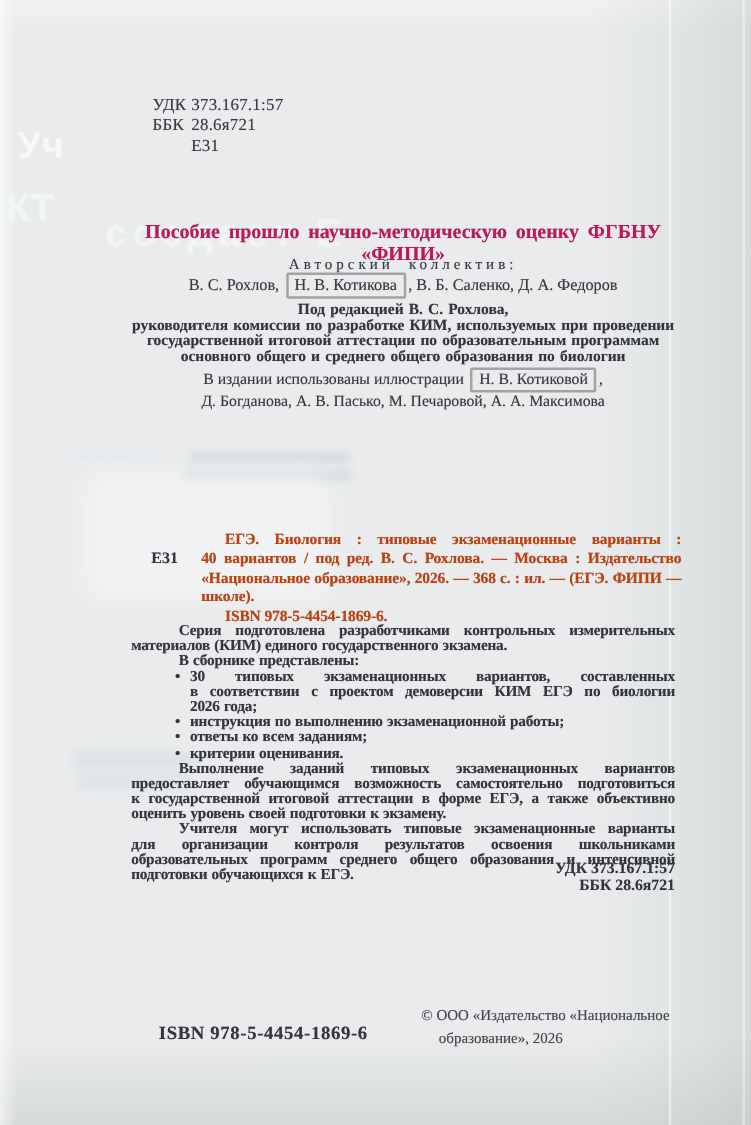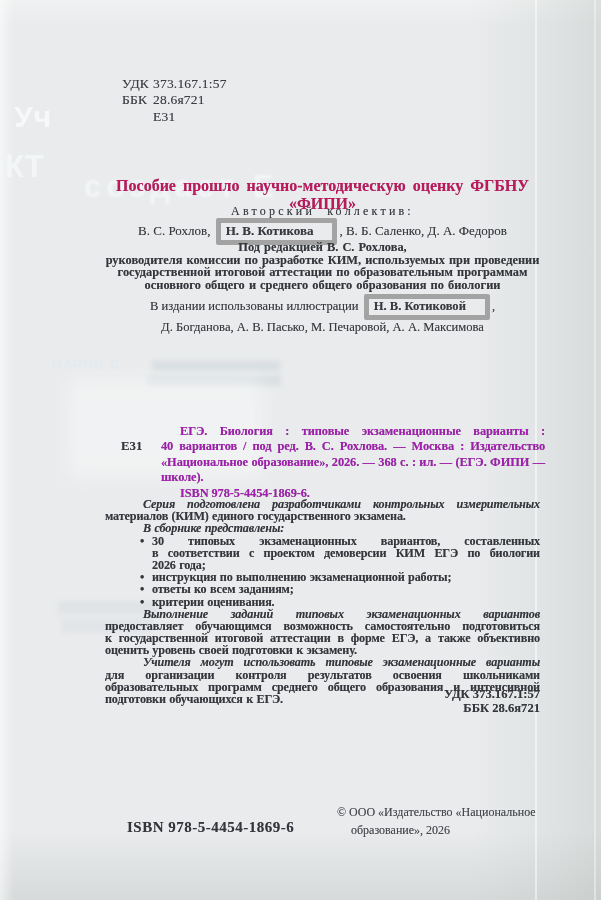--- a/index.html
+++ b/index.html
@@ -45,32 +45,32 @@
   .ln{min-height:1em;}
   .j{text-align:justify;text-align-last:justify;}
 
   
   .codes-top{left:122px;top:76px;font-size:13.5px;line-height:16.3px;letter-spacing:.2px;color:#3c3e44;}
   .codes-top .lbl{display:inline-block;width:31px;}
 
   .approval{top:177px;font-size:16px;font-weight:bold;word-spacing:3px;color:#be185d;}
   .authors-head{top:204px;font-size:12px;letter-spacing:3.2px;word-spacing:6px;}
   .authors-line{top:218px;font-size:13px;}
-  .boxed{display:inline-block;border:5px solid #a3a3a3;border-radius:2px;padding:0 19px 1px 5px;margin:0 2px;font-weight:bold;}
+  .boxed{display:inline-block;border:2px solid #a3a3a3;border-radius:2px;padding:0 5px 1px 5px;margin:0 2px;}
   .editors{top:241px;font-size:12.4px;font-weight:bold;line-height:12.7px;word-spacing:1px;color:#34363c;}
   .illustr{top:294px;font-size:12.6px;line-height:15px;}
 
   
-  .catalog{left:161px;top:424px;width:384px;font-size:12.4px;font-weight:bold;line-height:15.4px;letter-spacing:-.1px;color:#a21caf;}
+  .catalog{left:161px;top:424px;width:384px;font-size:12.4px;font-weight:bold;line-height:15.4px;letter-spacing:-.1px;color:#c2410c;}
   .catalog .ind{padding-left:19px;}
   .cat-sign{left:121px;top:439px;font-size:12.8px;font-weight:bold;color:#34363c;}
 
   
   .annotation{left:105px;top:499px;width:435px;font-size:12.2px;font-weight:bold;line-height:11.75px;letter-spacing:-.15px;word-spacing:.5px;color:#34363c;}
-  .annotation .ind{padding-left:38px;font-style:italic;}
+  .annotation .ind{padding-left:38px;}
   .bullet{position:relative;padding-left:47px;}
   .bullet .dot{position:absolute;left:35px;top:0;}
 
   .codes-bottom{left:340px;top:688px;width:200px;text-align:right;font-size:12.6px;font-weight:bold;line-height:13.8px;color:#34363c;}
 
   .footer-isbn{left:127px;top:819px;font-size:15px;font-weight:bold;letter-spacing:.5px;color:#34363c;}
   .footer-copy{left:337px;top:804px;width:220px;font-size:12px;line-height:17.8px;color:#46484e;font-family:Liberation Serif, serif;}
   .footer-copy .cont{margin-left:14px;}
 </style>
 </head>

